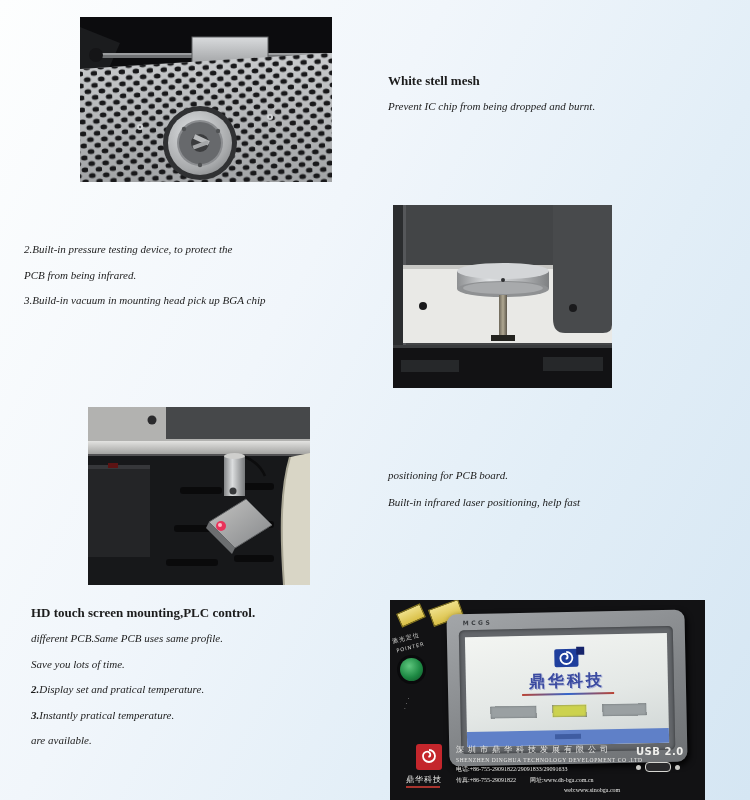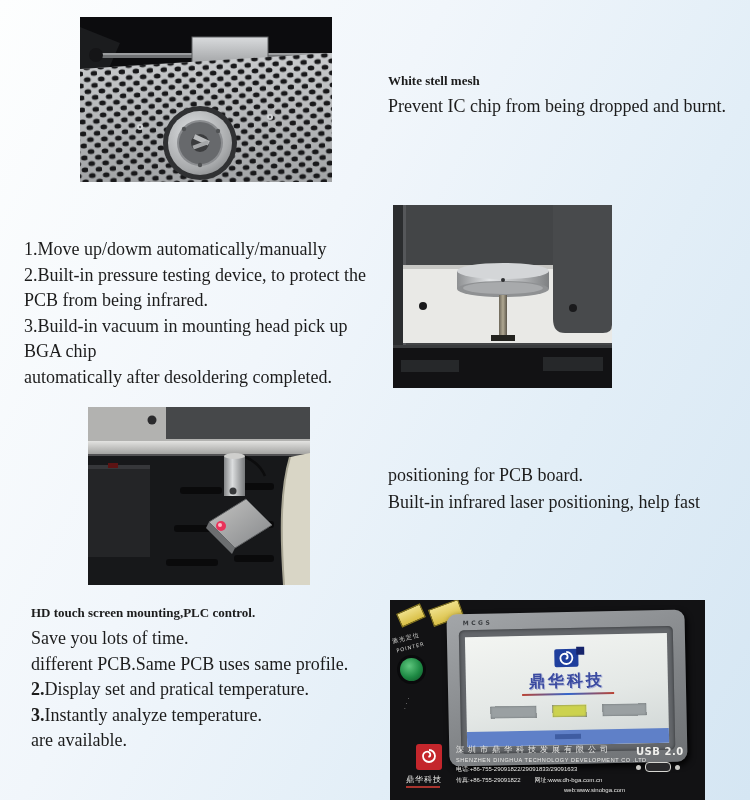--- a/index.html
+++ b/index.html
@@ -3,21 +3,21 @@
 <meta charset="utf-8">
 <style>
   html,body{margin:0;padding:0;}
   body{
     width:750px;height:800px;overflow:hidden;position:relative;
     background:linear-gradient(118deg,#fdfefe 0%,#f1f6fb 38%,#e2eef7 68%,#d5e6f3 100%);
     font-family:"Liberation Serif", serif;color:#1c1c1c;
   }
   .abs{position:absolute;}
   .txt .h{font-weight:bold;font-size:13px;line-height:26px;}
-  .txt .line{font-size:18px;line-height:25.6px;}
+  .txt .line{font-size:11px;line-height:25.6px;font-style:italic;}
   .photo{overflow:hidden;}
   .photo svg{display:block;}
   
   .p4{background:#121214;}
   .p4 .sticker{position:absolute;background:linear-gradient(#efe089,#d9bf45);border:1px solid #8a7a20;}
   .p4 .greenbtn{position:absolute;width:23px;height:23px;border-radius:50%;
       background:radial-gradient(circle at 40% 35%,#5fc77e,#1e8a44 55%,#0c4c24);box-shadow:0 0 0 3px #0a0a0c,0 1px 2px #000;}
   .p4 .tinylabel{position:absolute;color:#d8d8d6;font-size:6px;letter-spacing:1px;font-family:"DejaVu Sans",sans-serif;transform:rotate(-14deg);white-space:nowrap;}
   .bezel{position:absolute;left:58px;top:12px;width:238px;height:152px;border-radius:10px;
       background:linear-gradient(160deg,#a3a6a9,#808386 60%,#6d7073);transform:rotate(-1.2deg);box-shadow:2px 3px 6px #000;}
@@ -26,21 +26,21 @@
   .screen{position:absolute;left:6px;top:7px;width:202px;height:110px;background:linear-gradient(170deg,#f3f5f2 0%,#e4e8e6 55%,#cfd5d4 100%);overflow:hidden;}
   .screen .logobox{position:absolute;left:89px;top:14px;width:24px;height:18px;background:#1f3f9d;border-radius:2px;}
   .screen .logobox .sq{position:absolute;right:-6px;top:-2px;width:8px;height:8px;background:#16246b;}
   .screen .cjk{position:absolute;left:0;top:36px;width:100%;text-align:center;color:#3a4aa0;font-weight:bold;font-size:16px;letter-spacing:3px;text-shadow:1px 1px 0 #aeb6d8;}
   .screen .subline{position:absolute;left:56px;top:58px;width:92px;height:2px;background:linear-gradient(90deg,#b43,#36c,#b43);}
   .screen .btn{position:absolute;top:70px;height:12px;background:#9aa0a2;box-shadow:inset 0 0 2px #5c6264;}
   .screen .btn.yellow{background:#ccd24e;}
   .screen .bluebar{position:absolute;left:0;bottom:0;width:100%;height:15px;background:#5f80c8;}
   .screen .bluebar i{display:block;margin:4px auto 0;width:26px;height:5px;background:#3f5da2;}
   .p4 .redlogo{position:absolute;background:#c4262c;border-radius:3px;display:flex;align-items:center;justify-content:center;}
-  .p4 .info{position:absolute;color:#e9e9e7;font-family:Liberation Sans, sans-serif;}
+  .p4 .info{position:absolute;color:#e9e9e7;font-family:Liberation Serif, serif;}
   .p4 .cn1{font-size:8px;letter-spacing:4px;white-space:nowrap;}
   .p4 .en1{font-size:5.5px;letter-spacing:0.6px;margin-top:2px;white-space:nowrap;}
   .p4 .ln{font-size:6px;margin-top:2px;white-space:nowrap;}
   .p4 .row{display:flex;gap:14px;}
   .p4 .usb{position:absolute;text-align:center;}
   .p4 .usb .lab{font-size:10px;font-weight:bold;color:#efefec;font-family:"DejaVu Sans",sans-serif;letter-spacing:0.5px;}
   .p4 .port{margin-top:5px;display:flex;align-items:center;gap:4px;}
   .p4 .port .dot{width:5px;height:5px;border-radius:50%;background:#c9c9c5;}
   .p4 .port .slot{width:24px;height:8px;border-radius:4px;border:1.5px solid #d6d6d2;background:#2a2a2c;}
   .p4 .logotext{position:absolute;color:#f2f2ef;font-size:8px;letter-spacing:1px;white-space:nowrap;}
@@ -98,25 +98,23 @@
       <circle cx="190" cy="100" r="1.2" fill="#55575a"></circle>
   </svg>
 </div>
 
 <div class="abs txt" style="left:388px;top:68px;width:350px">
   <div class="h">White stell mesh</div>
   <div class="line">Prevent IC chip from being dropped and burnt.</div>
 </div>
 
 <div class="abs txt" style="left:24px;top:237px;width:360px">
-  <div class="line">1.Move up/dowm automatically/manually</div>
   <div class="line">2.Built-in pressure testing device, to protect the</div>
   <div class="line">PCB from being infrared.</div>
   <div class="line">3.Build-in vacuum in mounting head pick up BGA chip</div>
-  <div class="line">automatically after desoldering completed.</div>
 </div>
 
 <div class="abs photo" style="left:393px;top:205px;width:219px;height:183px">
   <svg width="219" height="183" viewBox="0 0 219 183">
     <defs>
       <linearGradient id="cyl" x1="0" y1="0" x2="1" y2="0">
         <stop offset="0" stop-color="#8e9092"></stop>
           <stop offset="0.35" stop-color="#e2e4e6"></stop>
           <stop offset="0.7" stop-color="#b3b5b7"></stop>
           <stop offset="1" stop-color="#7e8082"></stop>
@@ -196,24 +194,24 @@
   </svg>
 </div>
 
 <div class="abs txt" style="left:388px;top:462px;width:350px">
   <div class="line" style="line-height:27px">positioning for PCB board.</div>
   <div class="line" style="line-height:27px">Built-in infrared laser positioning, help fast</div>
 </div>
 
 <div class="abs txt" style="left:31px;top:599px;width:360px">
   <div class="h" style="line-height:27px">HD touch screen mounting,PLC control.</div>
+  <div class="line"><b></b><span>different PCB.Same PCB uses same profile.</span></div>
   <div class="line"><b></b><span>Save you lots of time.</span></div>
-  <div class="line"><b></b><span>different PCB.Same PCB uses same profile.</span></div>
   <div class="line"><b>2.</b><span>Display set and pratical temperature.</span></div>
-  <div class="line"><b>3.</b><span>Instantly analyze temperature.</span></div>
+  <div class="line"><b>3.</b><span>Instantly pratical temperature.</span></div>
   <div class="line"><b></b><span>are available.</span></div>
 </div>
 
 <div class="abs photo p4" style="left:390px;top:600px;width:315px;height:200px">
   <div class="sticker" style="left:8px;top:8px;width:24px;height:13px;transform:rotate(-24deg)"></div>
   <div class="sticker" style="left:40px;top:4px;width:30px;height:16px;transform:rotate(-20deg)"></div>
   <div class="tinylabel" style="left:2px;top:34px">激光定位</div>
   <div class="tinylabel" style="left:6px;top:44px;font-size:5px">POINTER</div>
   <div class="greenbtn" style="left:10px;top:58px"></div>
   <div class="tinylabel" style="left:10px;top:100px;transform:rotate(-70deg);font-size:5px">· · ·</div>

